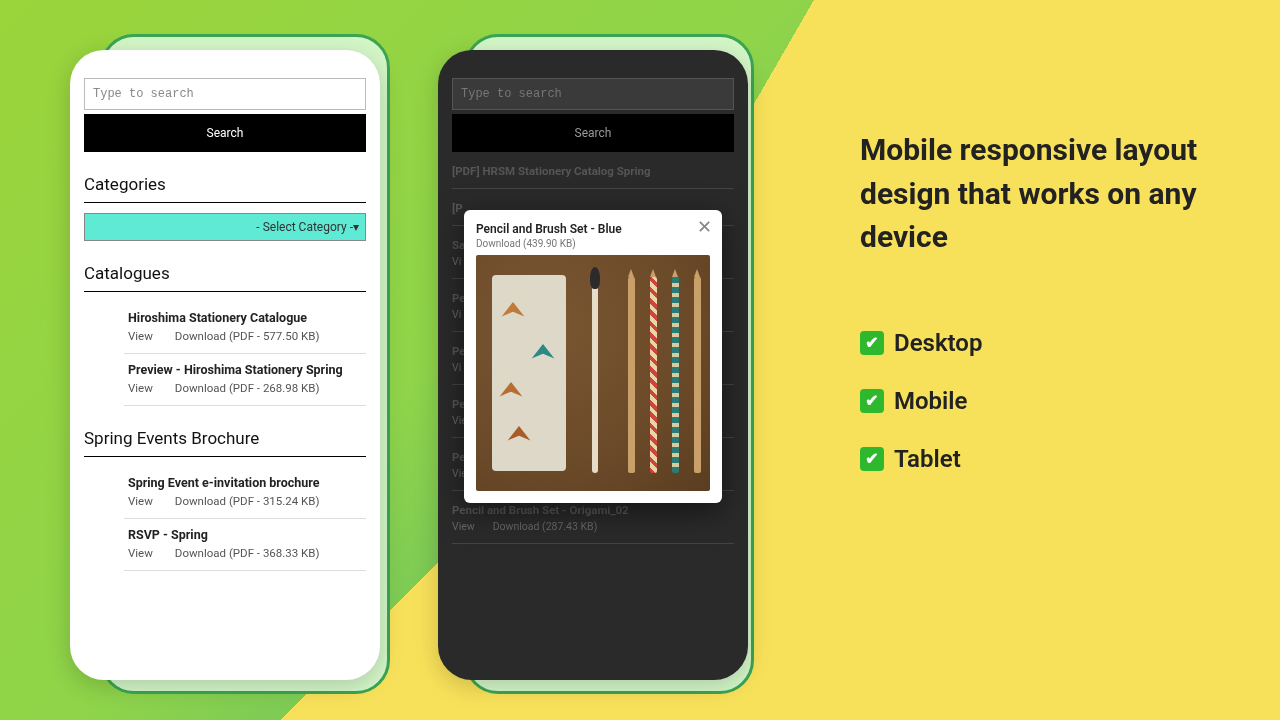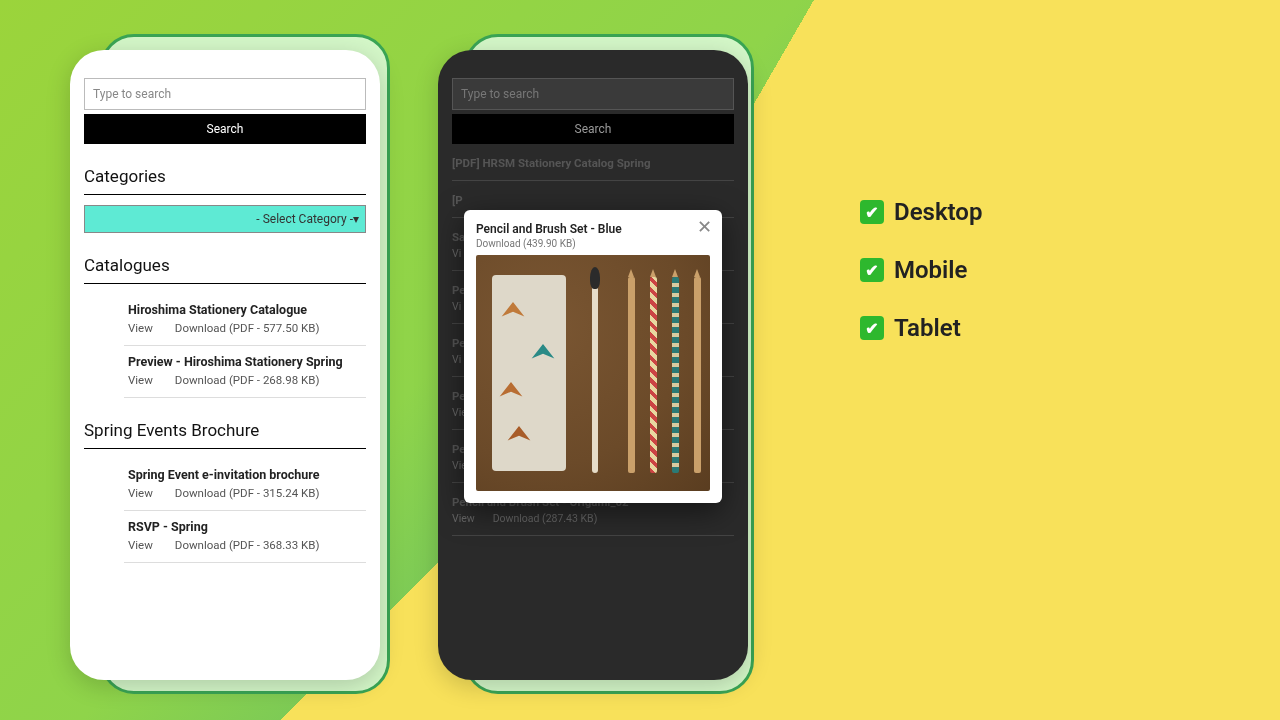--- a/index.html
+++ b/index.html
@@ -35,24 +35,24 @@
     border-radius: 34px;
     box-shadow: 0 6px 24px rgba(0,0,0,.18);
     overflow: hidden;
   }
   .phone.left  { left: 70px;  top: 50px; background: #fff; }
   .phone.right { left: 438px; top: 50px; background: #2a2a2a; }
 
   .phone-inner { padding: 28px 14px 14px; font-size: 12px; color:#222; }
   .search-box {
     width: 100%; height: 32px; border:1px solid #bbb; background:#fff;
-    padding: 14px 8px; color:#888; font-size:12px; display:flex; align-items:center;
+    padding: 14px 8px; color:#888; font-size:12px; display:flex; align-items:center;font-family:Liberation Mono, monospace;
   }
   .search-btn {
-    width:100%; height:30px; background:#000; color:#fff;
+    width:100%; height:38px; background:#000; color:#fff;
     display:flex; align-items:center; justify-content:center;
     font-size:12px; margin-top:4px;
   }
   .phone.left h2 { font-size:17px; font-weight:400; margin:22px 0 8px; color:#111; }
   .phone.left hr { border:none; border-top:1px solid #000; margin-bottom:10px; }
   .cat-select {
     width:100%; height:28px; border:1px solid #888; padding:0 6px;
     display:flex; align-items:center; justify-content:flex-end;
     font-size:12px; color:#333; background:#5eead4;
   }
@@ -231,20 +231,21 @@
         <div class="brush" style="left:116px;"></div>
         <div class="pencil" style="left:152px; background:linear-gradient(#caa06a,#caa06a);"></div>
         <div class="pencil" style="left:174px; background:repeating-linear-gradient(45deg,#c44,#c44 4px,#e8d7a0 4px,#e8d7a0 8px);"></div>
         <div class="pencil" style="left:196px; background:repeating-linear-gradient(0deg,#2a7a76,#2a7a76 6px,#d8cba0 6px,#d8cba0 10px);"></div>
         <div class="pencil" style="left:218px; background:linear-gradient(#caa06a,#caa06a);"></div>
       </div>
     </div>
   </div>
 
   <div class="copy">
+    <h1>Mobile responsive layout design that works on any device</h1>
     <div class="feat">
       <div>
         <span class="check">✔</span>
         <span>Desktop</span>
       </div>
       <div>
         <span class="check">✔</span>
         <span>Mobile</span>
       </div>
       <div>

